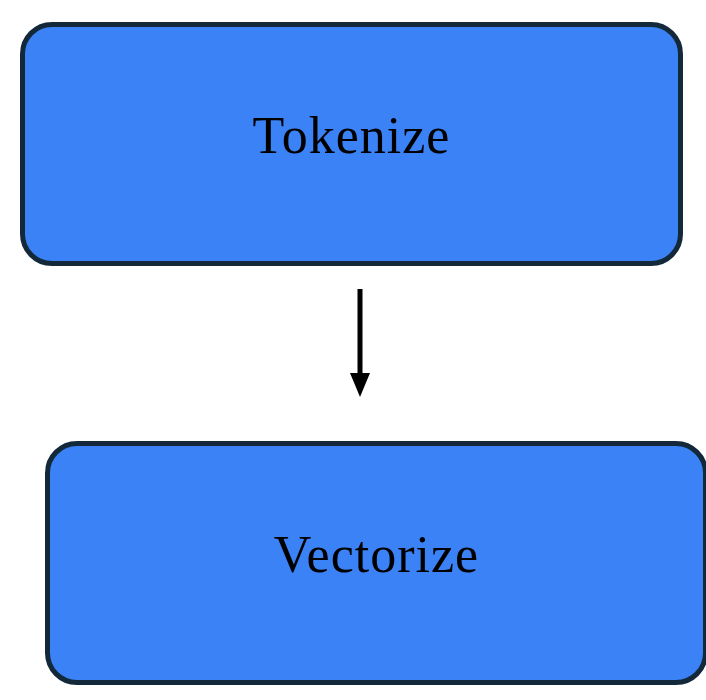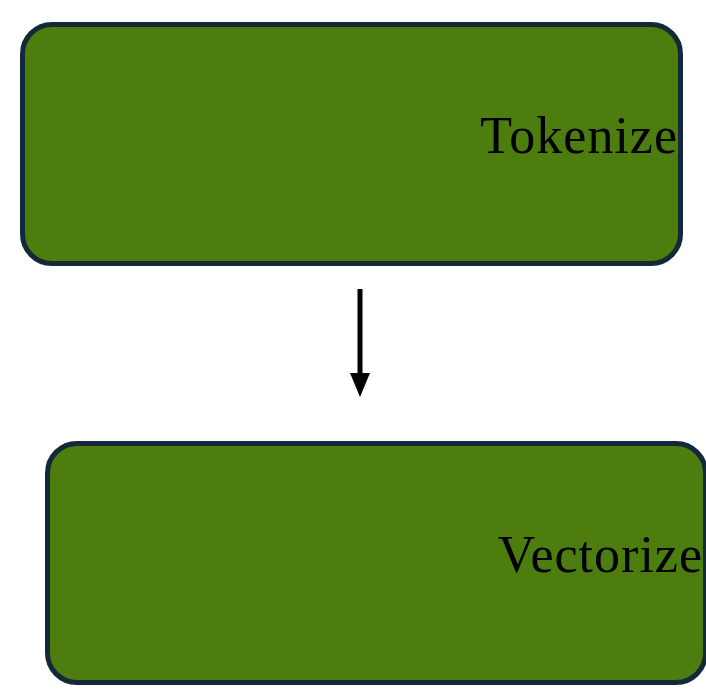--- a/index.html
+++ b/index.html
@@ -15,24 +15,24 @@
     font-family: "Liberation Serif", "DejaVu Serif", serif;
     overflow: hidden;
   }
   .node {
     position: absolute;
     left: 20px;
     width: 653px;
     height: 234px;
     border: 5px solid #13293a;
     border-radius: 32px;
-    background: #4d7c0f;
+    background: #3b82f6;
     display: flex;
     align-items: center;
-    justify-content: flex-end;
+    justify-content: center;
     box-sizing: content-box;
   }
   .node-top { top: 22px; }
   .node-bottom { top: 441px; margin-left: 25px; }
   .node-label {
     font-size: 52px;
     color: #000000;
     letter-spacing: 1px;
     transform: translateY(-9px);
     white-space: nowrap;

